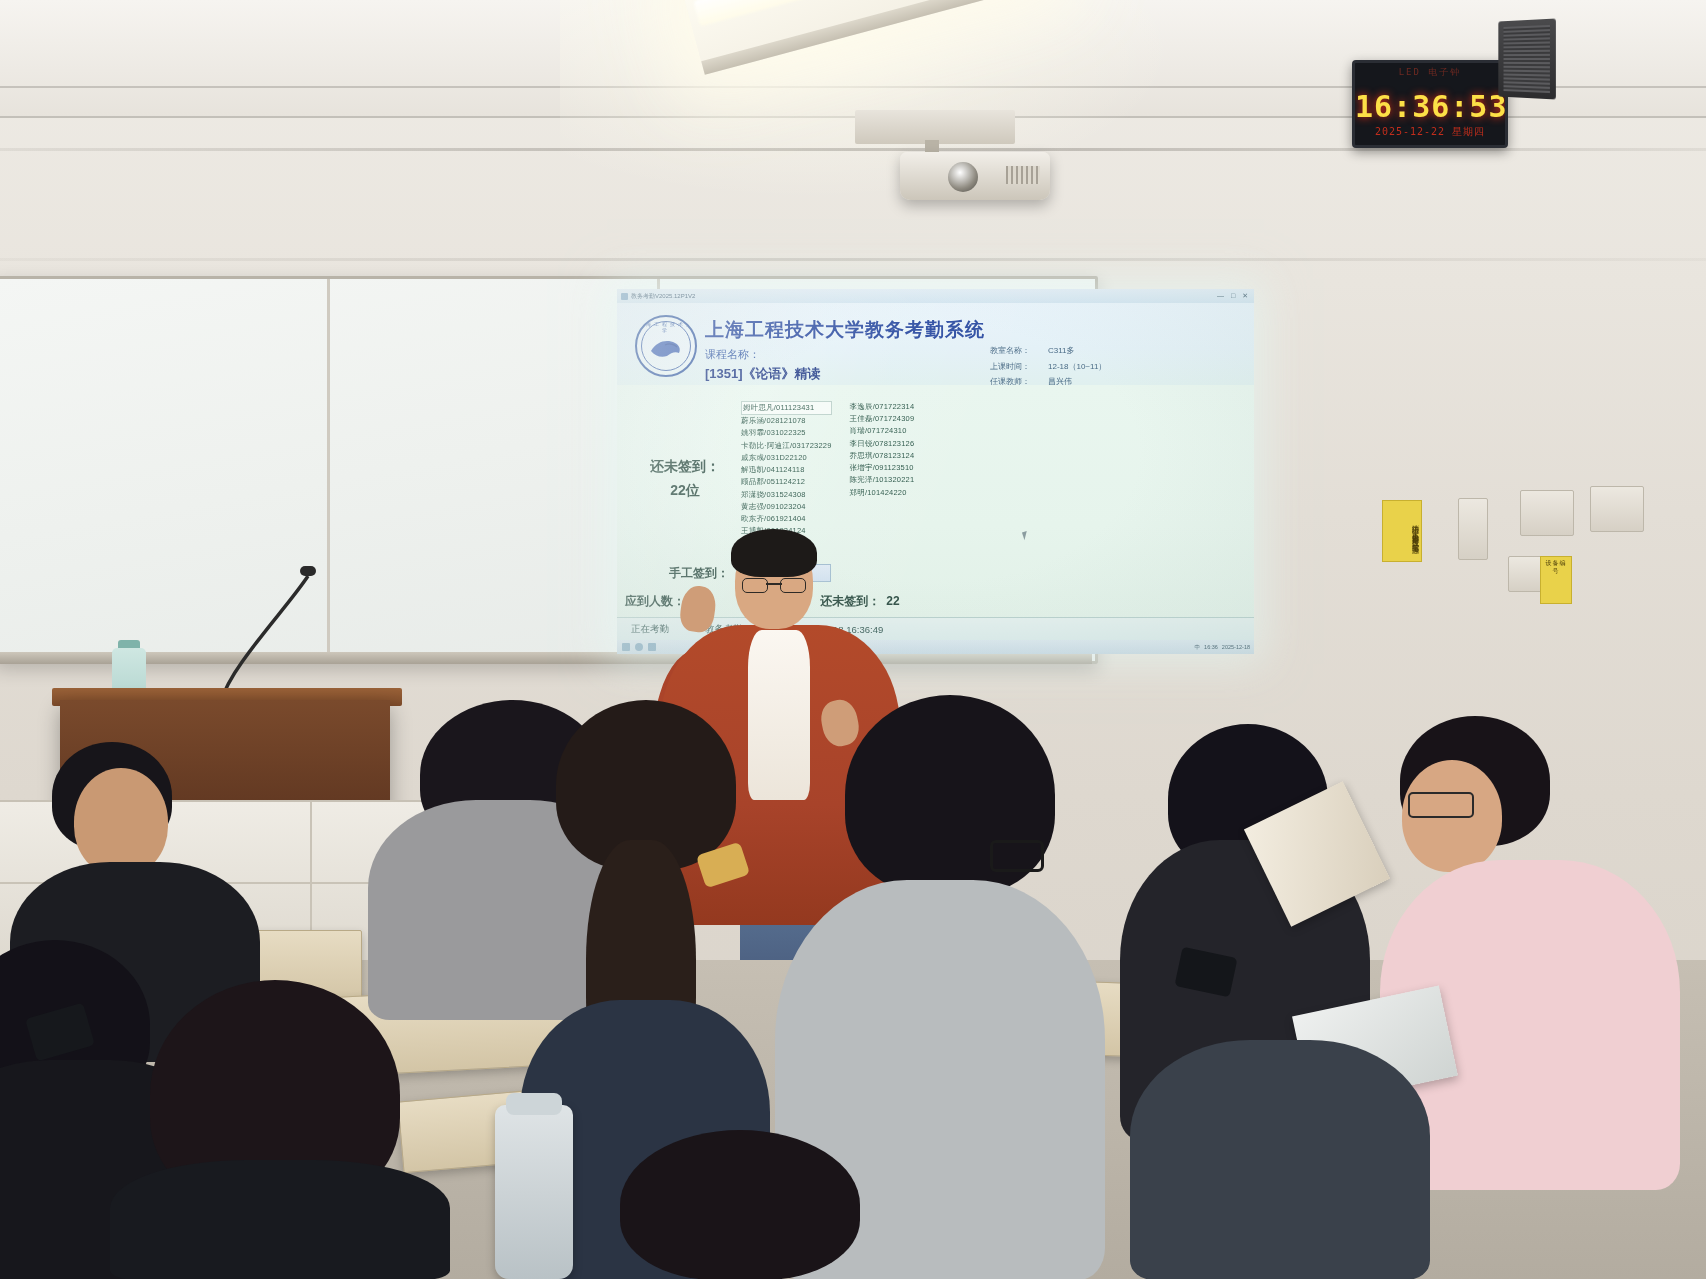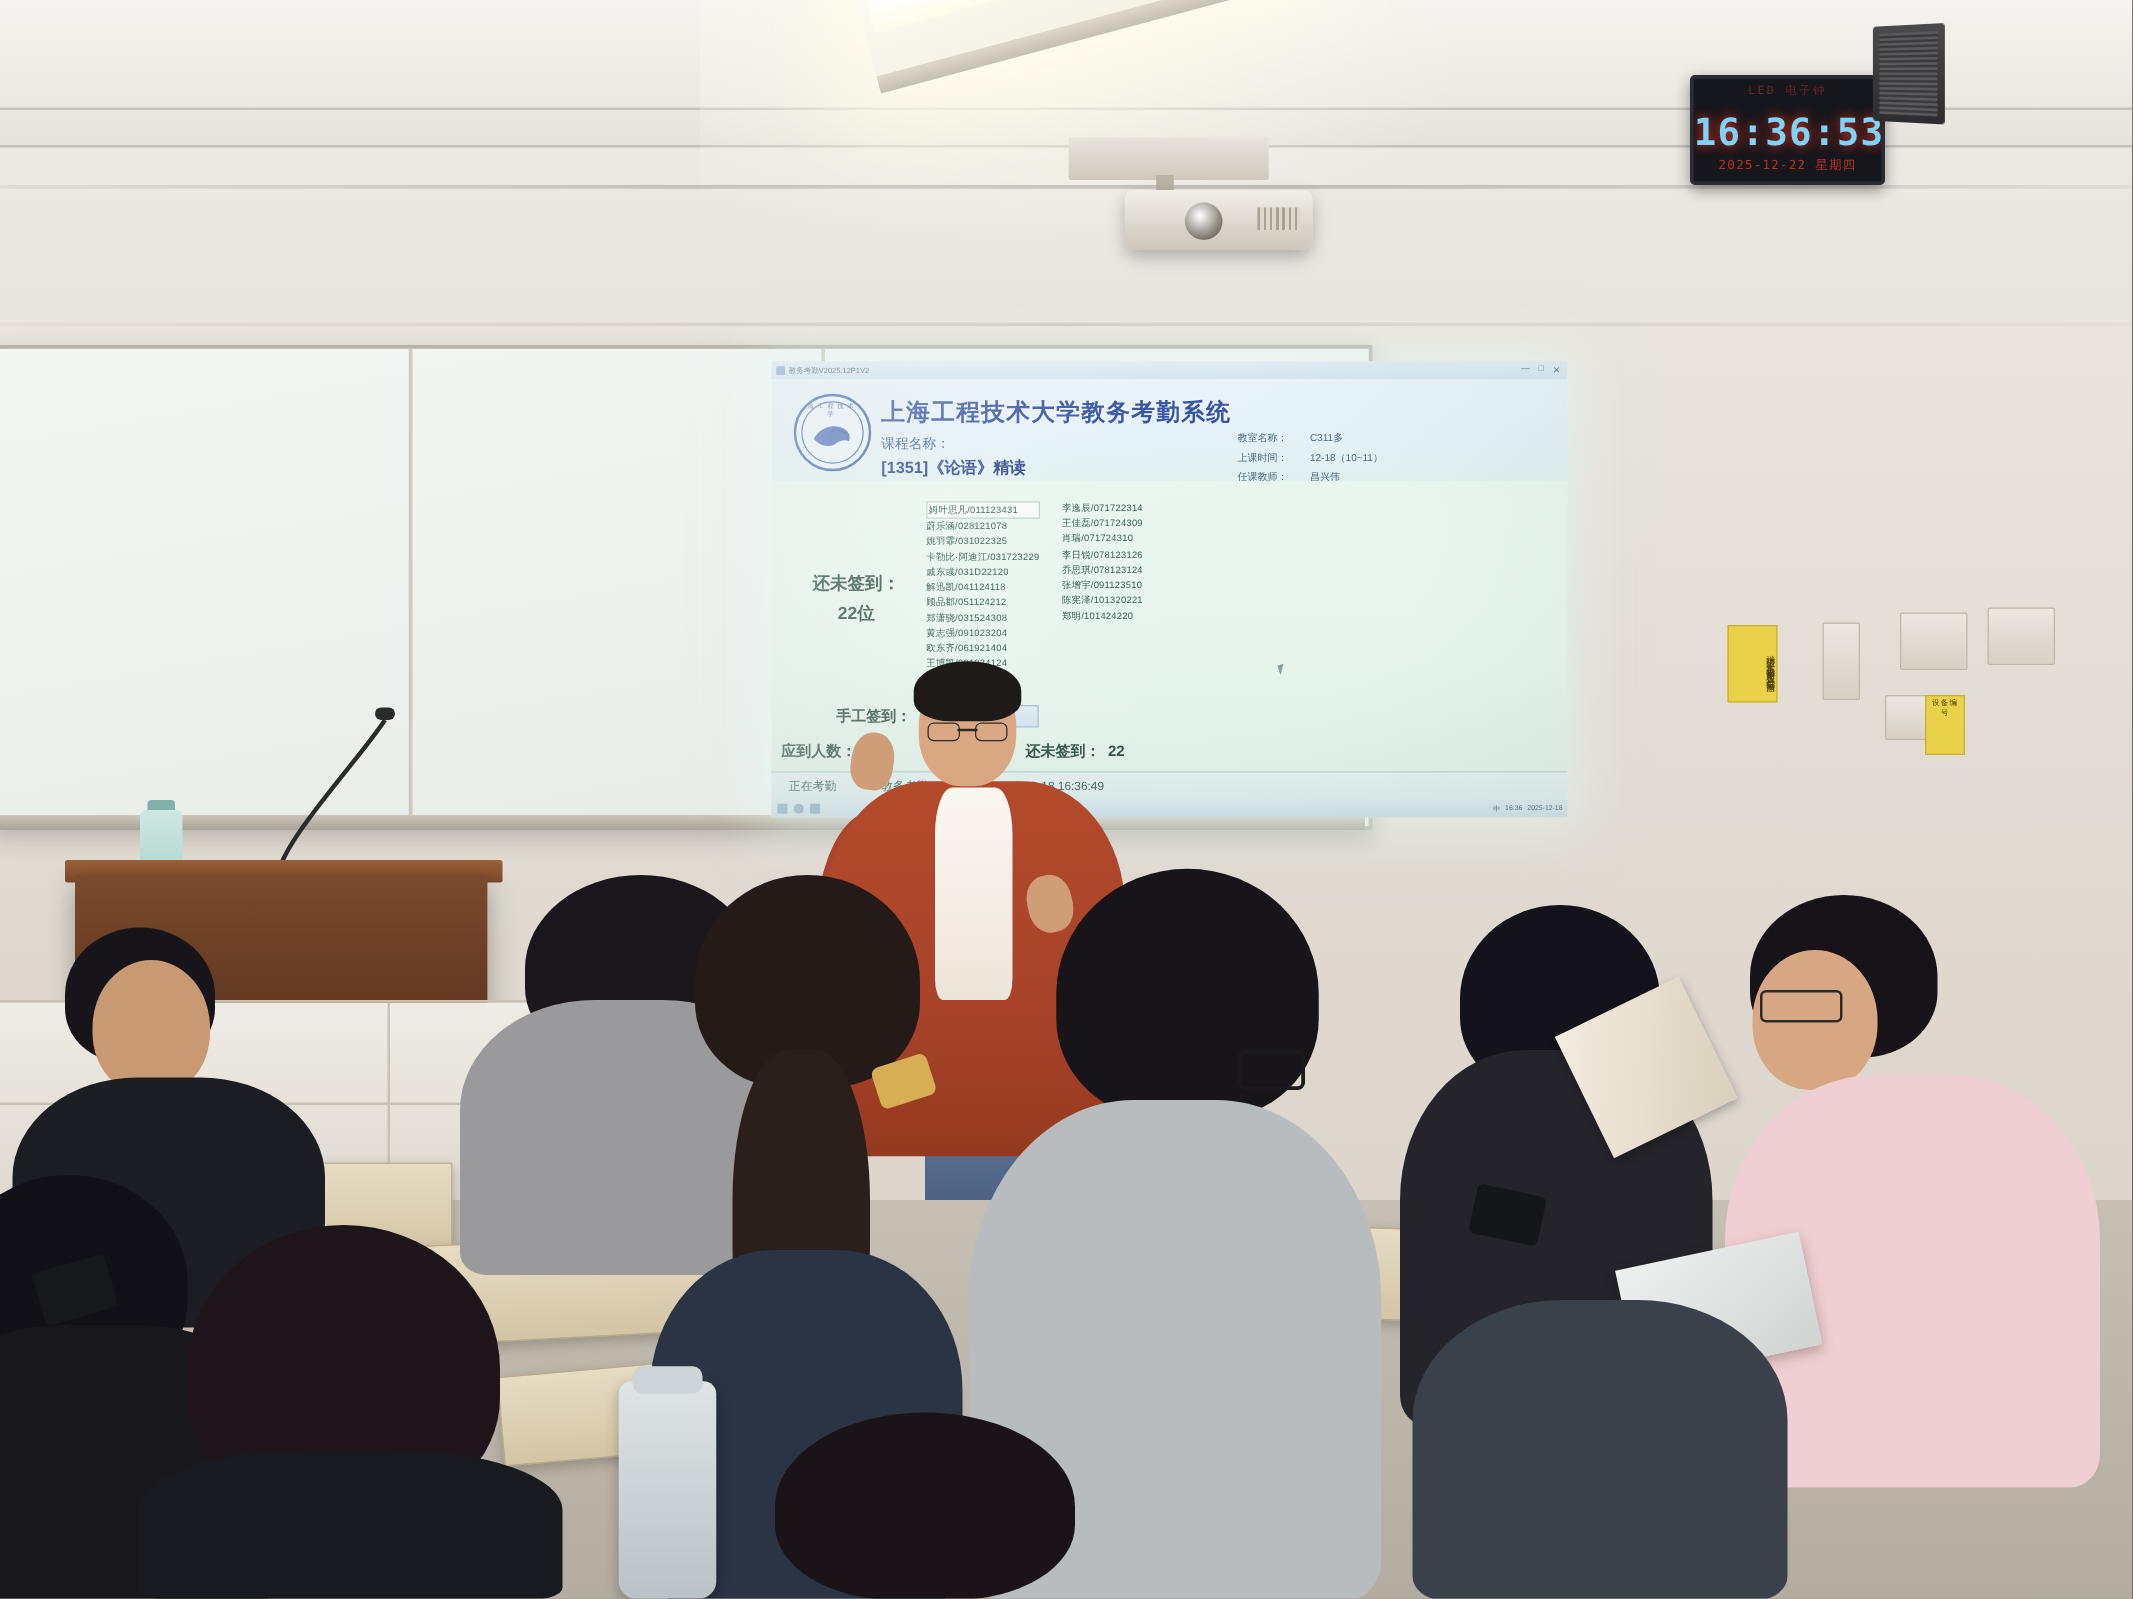--- a/index.html
+++ b/index.html
@@ -47,21 +47,21 @@
              background:repeating-linear-gradient(90deg,#a7a196 0 2px,#ddd8cd 2px 5px);}
 
   
   .clock{position:absolute;left:1352px;top:60px;width:150px;height:82px;
          background:#15171c;border:3px solid #2a2d34;border-radius:4px;
          box-shadow:0 4px 12px rgba(0,0,0,.4);overflow:hidden;}
   .clock-top{position:absolute;left:0;top:3px;width:100%;height:16px;
              text-align:center;color:#8b2f23;font-size:9px;letter-spacing:2px;
              font-family:"DejaVu Sans Mono",monospace;opacity:.75;}
   .clock-time{position:absolute;left:0;top:24px;width:100%;height:40px;
-              text-align:left;color:#7dd3fc;font-size:30px;font-weight:bold;
+              text-align:left;color:#fde047;font-size:30px;font-weight:bold;
               font-family:"DejaVu Sans Mono",monospace;
               text-shadow:0 0 9px rgba(255,50,20,.95);letter-spacing:1px;line-height:40px;}
   .clock-date{position:absolute;left:0;bottom:4px;width:100%;height:16px;
               text-align:center;color:#e0321c;font-size:10px;opacity:.85;
               font-family:"DejaVu Sans Mono",monospace;letter-spacing:1px;}
   .speaker{position:absolute;left:1495px;top:20px;width:62px;height:78px;
            background:linear-gradient(180deg,#4a4a4c,#2c2c2e);border-radius:3px;
            transform:perspective(300px) rotateY(-22deg);}
   .speaker-grill{position:absolute;inset:6px;
                  background:repeating-linear-gradient(180deg,#5b5b5e 0 2px,#3a3a3c 2px 4px);}

